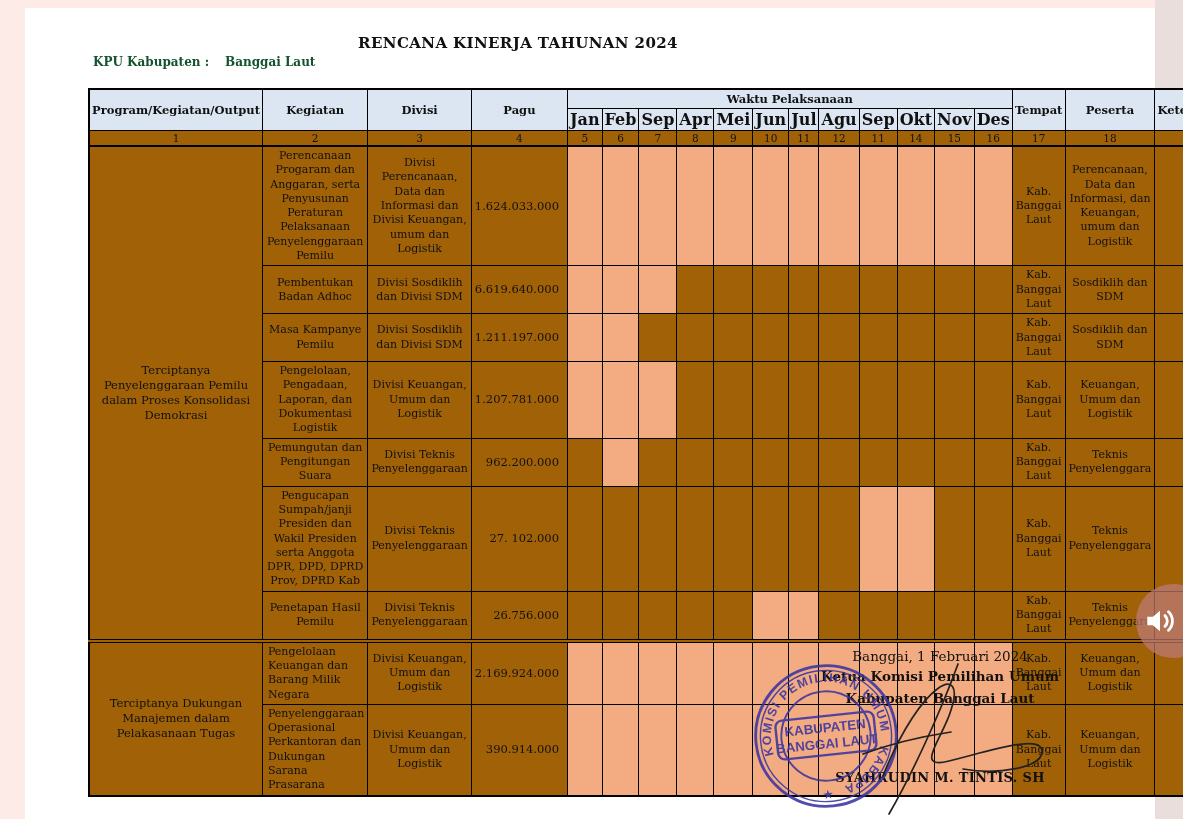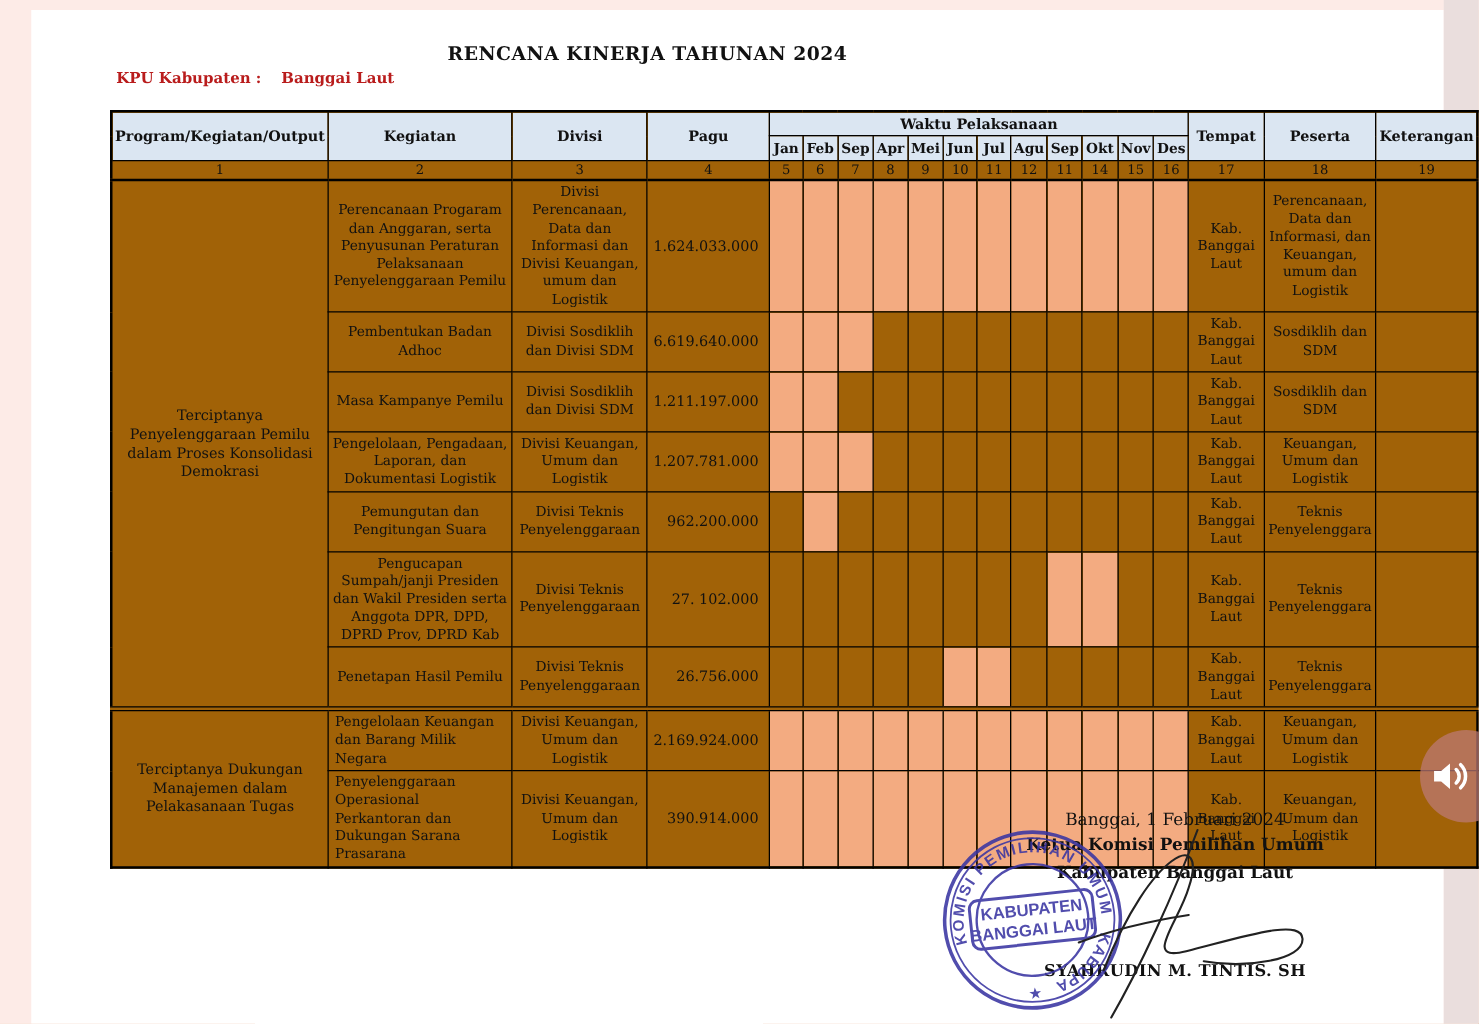--- a/index.html
+++ b/index.html
@@ -2,27 +2,27 @@
 <html><head>
 <meta charset="utf-8">
 <style>
   html,body{margin:0;padding:0;width:1183px;height:819px;overflow:hidden;background:#fdebe7;}
   body{position:relative;font-family:"DejaVu Serif",serif;}
   .page{position:absolute;left:25px;top:8px;width:1130px;height:811px;background:#ffffff;}
   .strip-left{position:absolute;left:0;top:0;width:25px;height:819px;background:#fdebe7;}
   .strip-top{position:absolute;left:0;top:0;width:1183px;height:8px;background:#fdebe7;}
   .strip-right{position:absolute;left:1155px;top:0;width:28px;height:819px;background:#eadedd;}
   .doc-title{position:absolute;left:25px;top:34px;width:986px;text-align:center;font-weight:bold;font-size:15px;letter-spacing:.4px;color:#111;}
-  .kpu-line{position:absolute;left:93px;top:55px;font-size:12px;font-weight:bold;color:#b91c1c;}
+  .kpu-line{position:absolute;left:93px;top:55px;font-size:12px;font-weight:bold;color:#14532d;}
   .kpu-line .val{position:absolute;left:132px;top:0;white-space:nowrap;}
   table.rkt{position:absolute;left:88px;top:88px;border-collapse:collapse;table-layout:fixed;background:#a16207;border:2px solid #000;}
   .rkt th,.rkt td{border:1px solid #000;color:#111;overflow:hidden;}
   .rkt thead th{background:#dbe6f2;font-weight:bold;font-size:11.5px;padding:1px 2px;text-align:center;vertical-align:middle;}
   .rkt thead tr.hrow1 th{height:16px;}
-  .rkt thead tr.hrow2 th{height:17px;font-size:11px;}
+  .rkt thead tr.hrow2 th{height:17px;font-size:16px;}
   .rkt tr.numrow td{height:14px;font-size:10.5px;text-align:center;padding:0;border-bottom:2px solid #000;}
   .rkt td.datacell{font-size:11px;text-align:center;vertical-align:middle;padding:2px 3px;line-height:1.3;}
   .rkt td.programcell{font-size:11.5px;}
   .rkt td.kegiatan.left{text-align:left;padding-left:5px;}
   .rkt td.pagu{text-align:right;padding-right:8px;font-size:11.5px;}
   .rkt td.mcell{padding:0;}
   .rkt td.mcell.on{background:#f3ab81;}
   .rkt tr.gsep td{border-top:4px double #000;}
   .sig{position:absolute;left:780px;top:648px;width:320px;color:#111;}
   .sig .line{position:absolute;width:320px;text-align:center;white-space:nowrap;}

